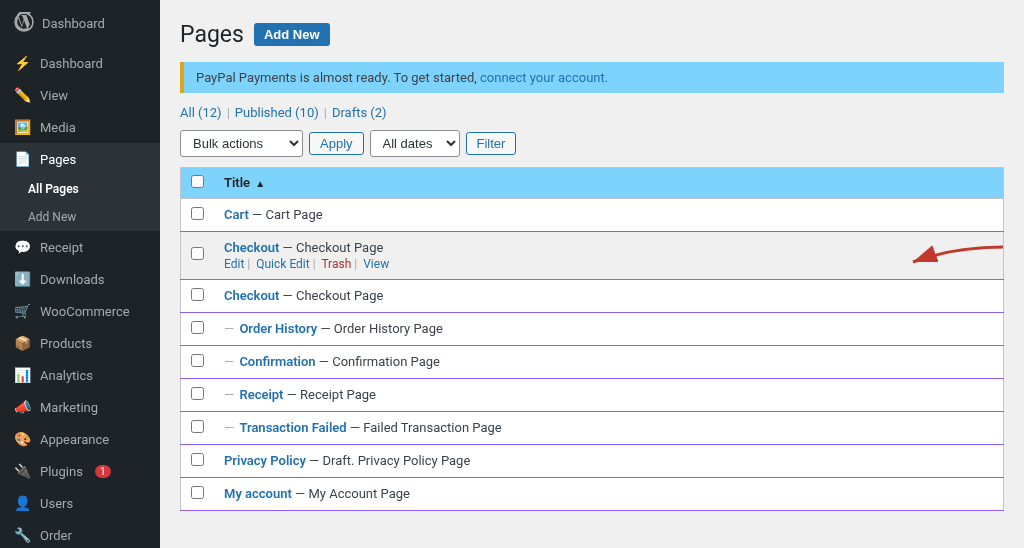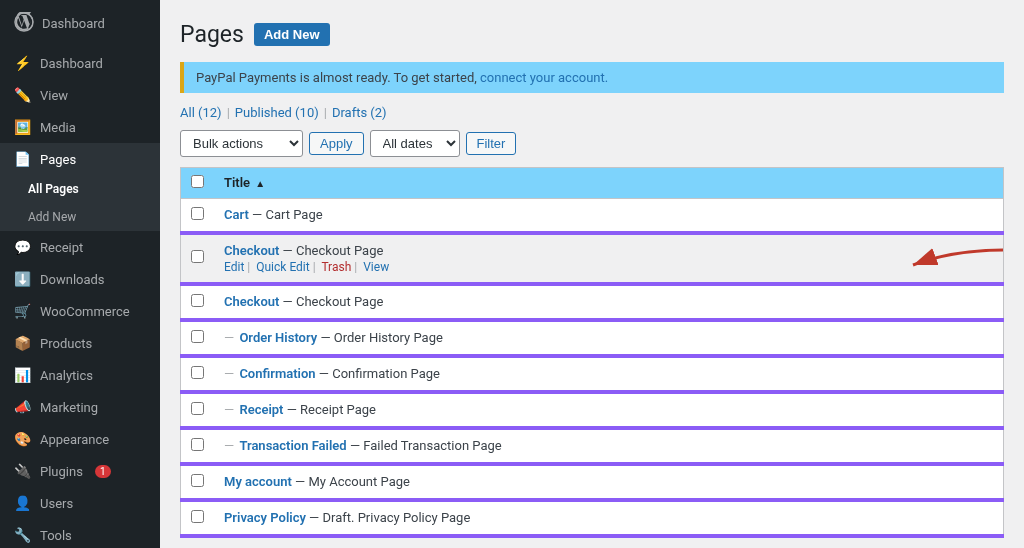--- a/index.html
+++ b/index.html
@@ -139,21 +139,21 @@
     .wp-list-table thead th {
       background: #7dd3fc;
       border-bottom: 1px solid #c3c4c7;
       padding: 7px 10px;
       text-align: left;
       font-weight: 600;
       color: #1d2327;
       font-size: 13px;
     }
     .wp-list-table thead th.check-col { width: 24px; }
-    .wp-list-table tbody tr { border-bottom: 4px solid #8b5cf6; }
+    .wp-list-table tbody tr { border-bottom: 1px solid #8b5cf6; }
     .wp-list-table td { padding: 8px 10px; vertical-align: top; font-size: 13px; }
     .wp-list-table td.check-col { width: 24px; vertical-align: middle; }
     .page-link { color: #2271b1; text-decoration: none; font-weight: 600; }
     .page-desc { color: #3c434a; }
     .row-actions { font-size: 12px; color: #a7aaad; margin-top: 2px; display: none; }
     .row-actions-visible { display: block !important; }
     .row-actions a { color: #2271b1; text-decoration: none; }
     .row-actions .sep { margin: 0 3px; color: #a7aaad; }
     .row-actions .trash a { color: #b32d2e; }
 
@@ -236,21 +236,21 @@
     <span class="icon-placeholder">🔌</span>
     <span>Plugins</span>
     <span class="badge">1</span>
   </div>
   <div class="sidebar-item">
     <span class="icon-placeholder">👤</span>
     <span>Users</span>
   </div>
   <div class="sidebar-item">
     <span class="icon-placeholder">🔧</span>
-    <span>Tools</span>
+    <span>Order</span>
   </div>
 
 </nav>
 
 <main id="main">
   <div class="page-header">
     <h1 class="page-title">Pages</h1>
     <button class="add-new-btn">Add New</button>
   </div>
 
@@ -385,31 +385,31 @@
           <span class="page-desc"> — Failed Transaction Page</span>
           
         </td>
       </tr>
 
       <tr>
         <td class="check-col">
           <input type="checkbox" style="">
         </td>
         <td>
+          <a class="page-link" href="#">Privacy Policy</a>
+          <span class="page-desc"> — Draft. Privacy Policy Page</span>
+          
+        </td>
+      </tr>
+
+      <tr>
+        <td class="check-col">
+          <input type="checkbox" style="">
+        </td>
+        <td>
           <a class="page-link" href="#">My account</a>
           <span class="page-desc"> — My Account Page</span>
-          
-        </td>
-      </tr>
-
-      <tr>
-        <td class="check-col">
-          <input type="checkbox" style="">
-        </td>
-        <td>
-          <a class="page-link" href="#">Privacy Policy</a>
-          <span class="page-desc"> — Draft. Privacy Policy Page</span>
           
         </td>
       </tr>
     </tbody>
   </table>
 </main>
 
 </body></html>

